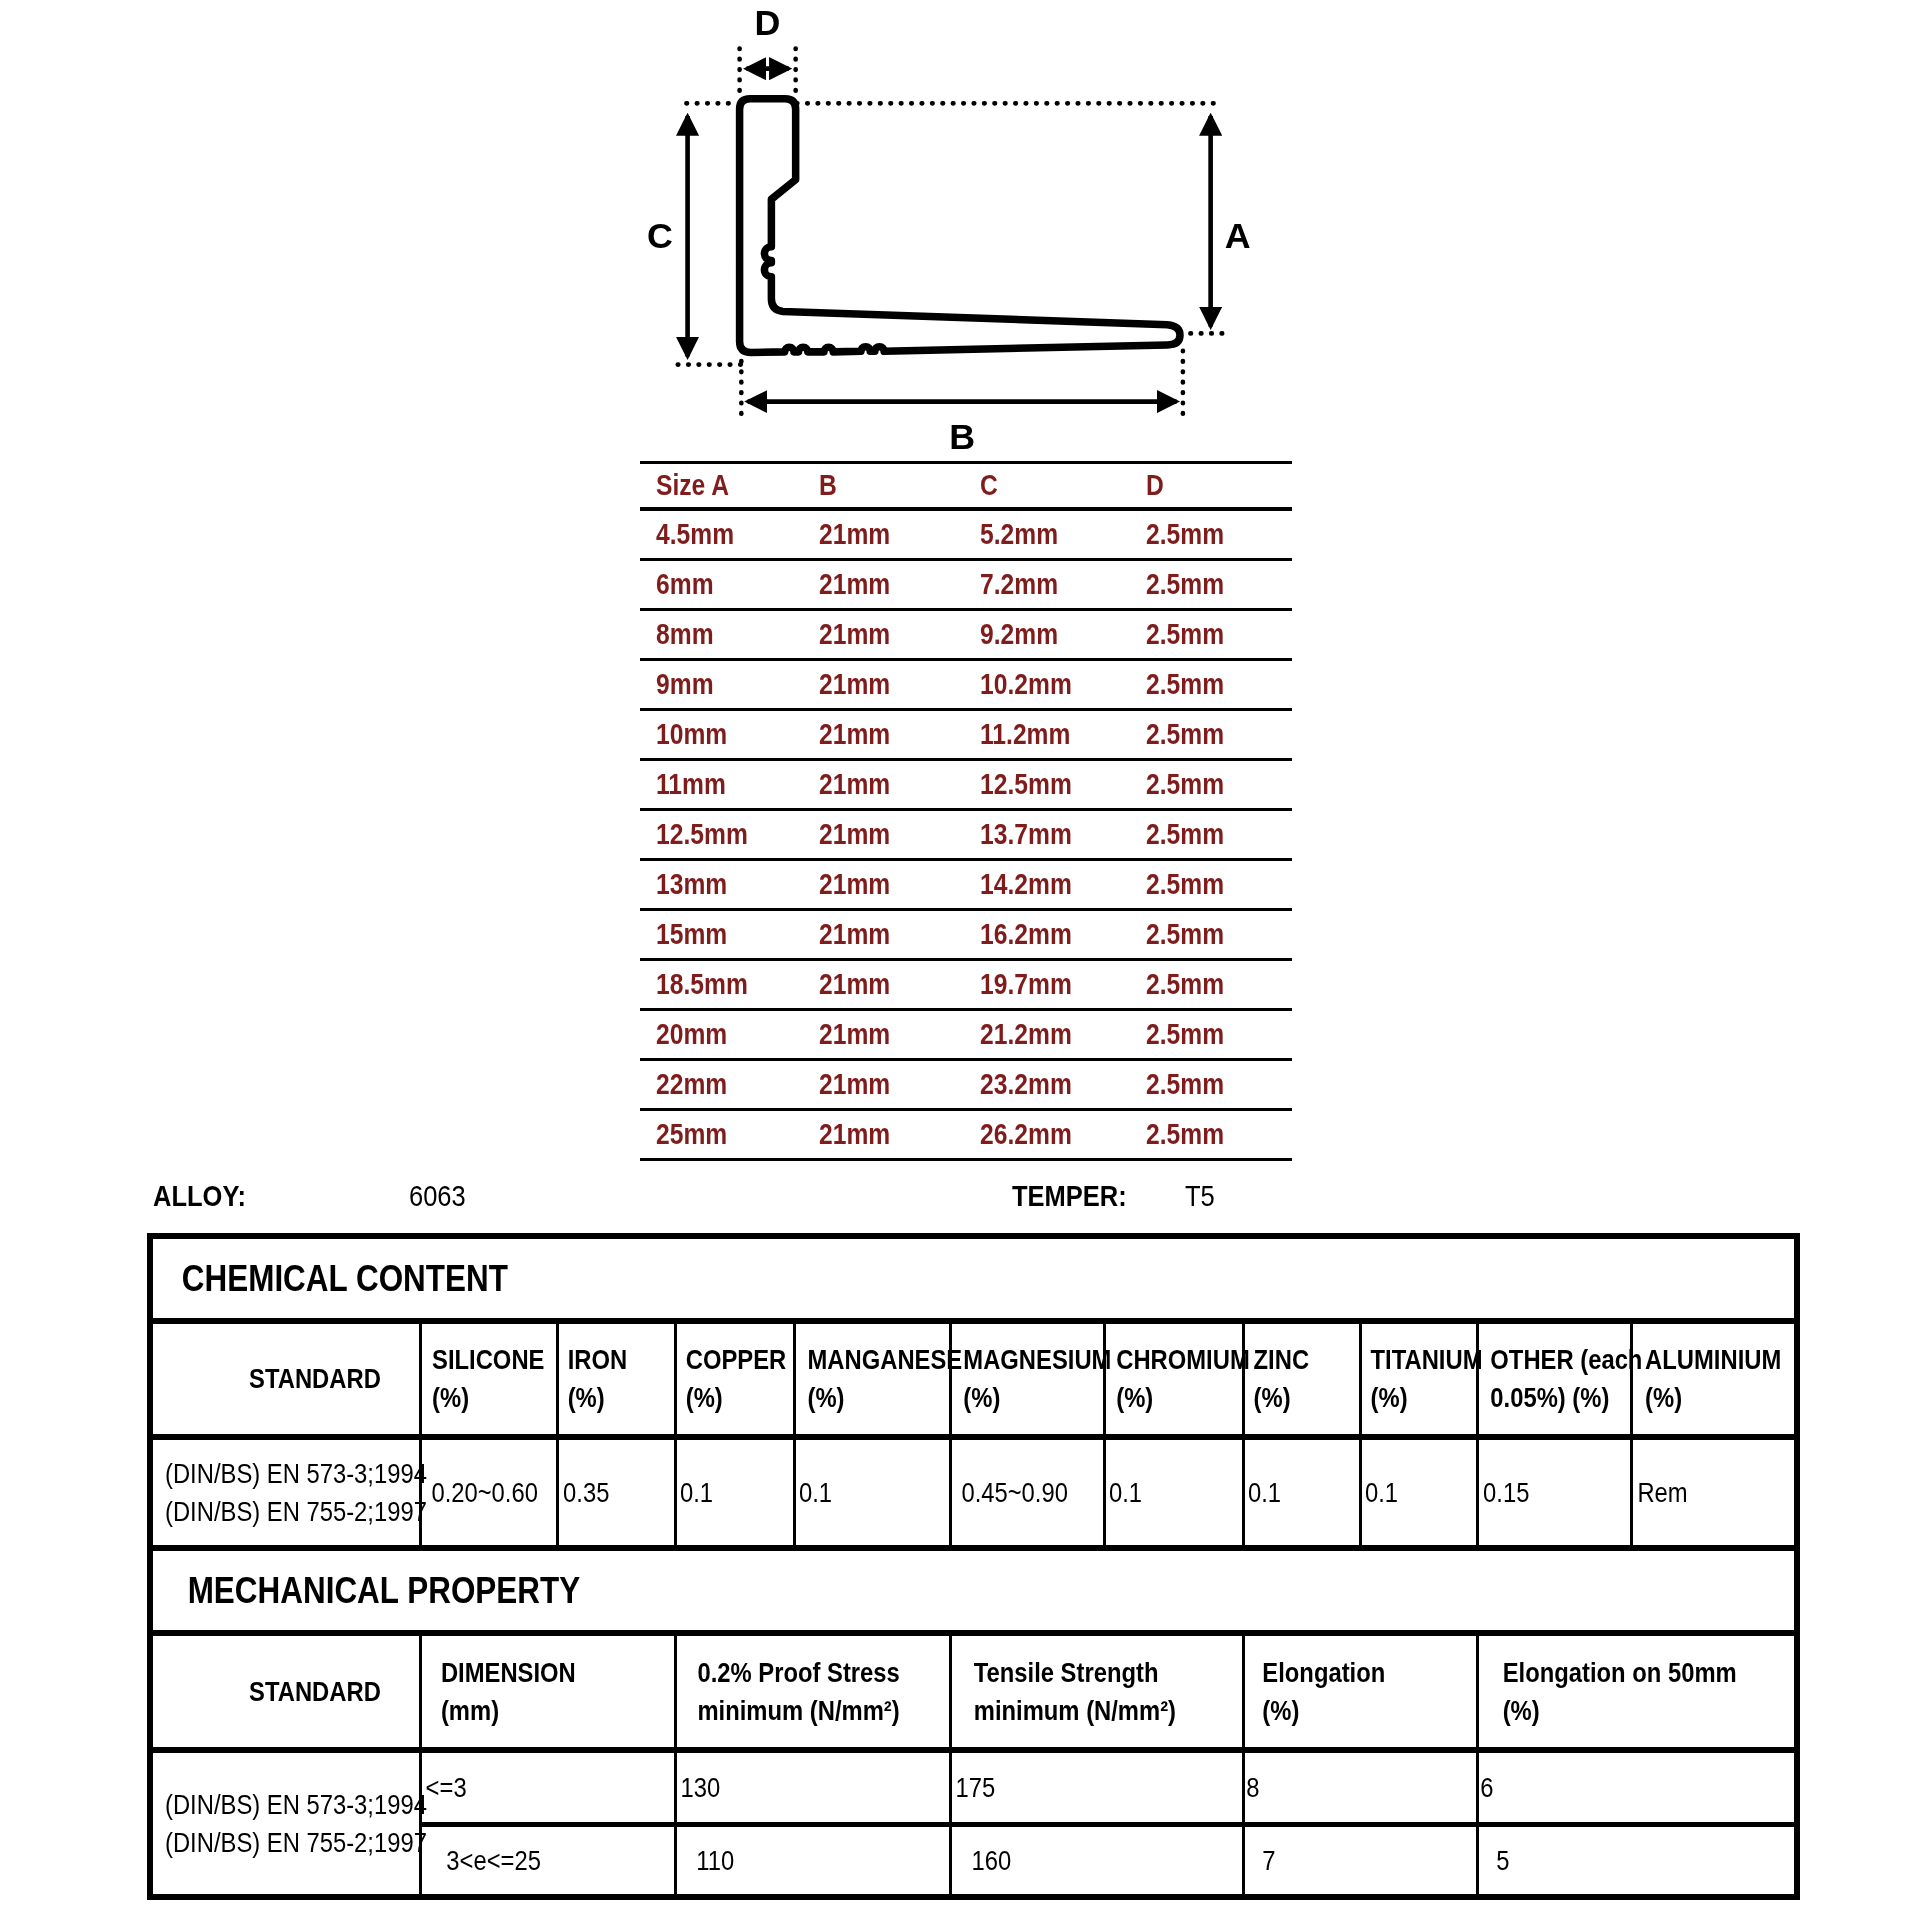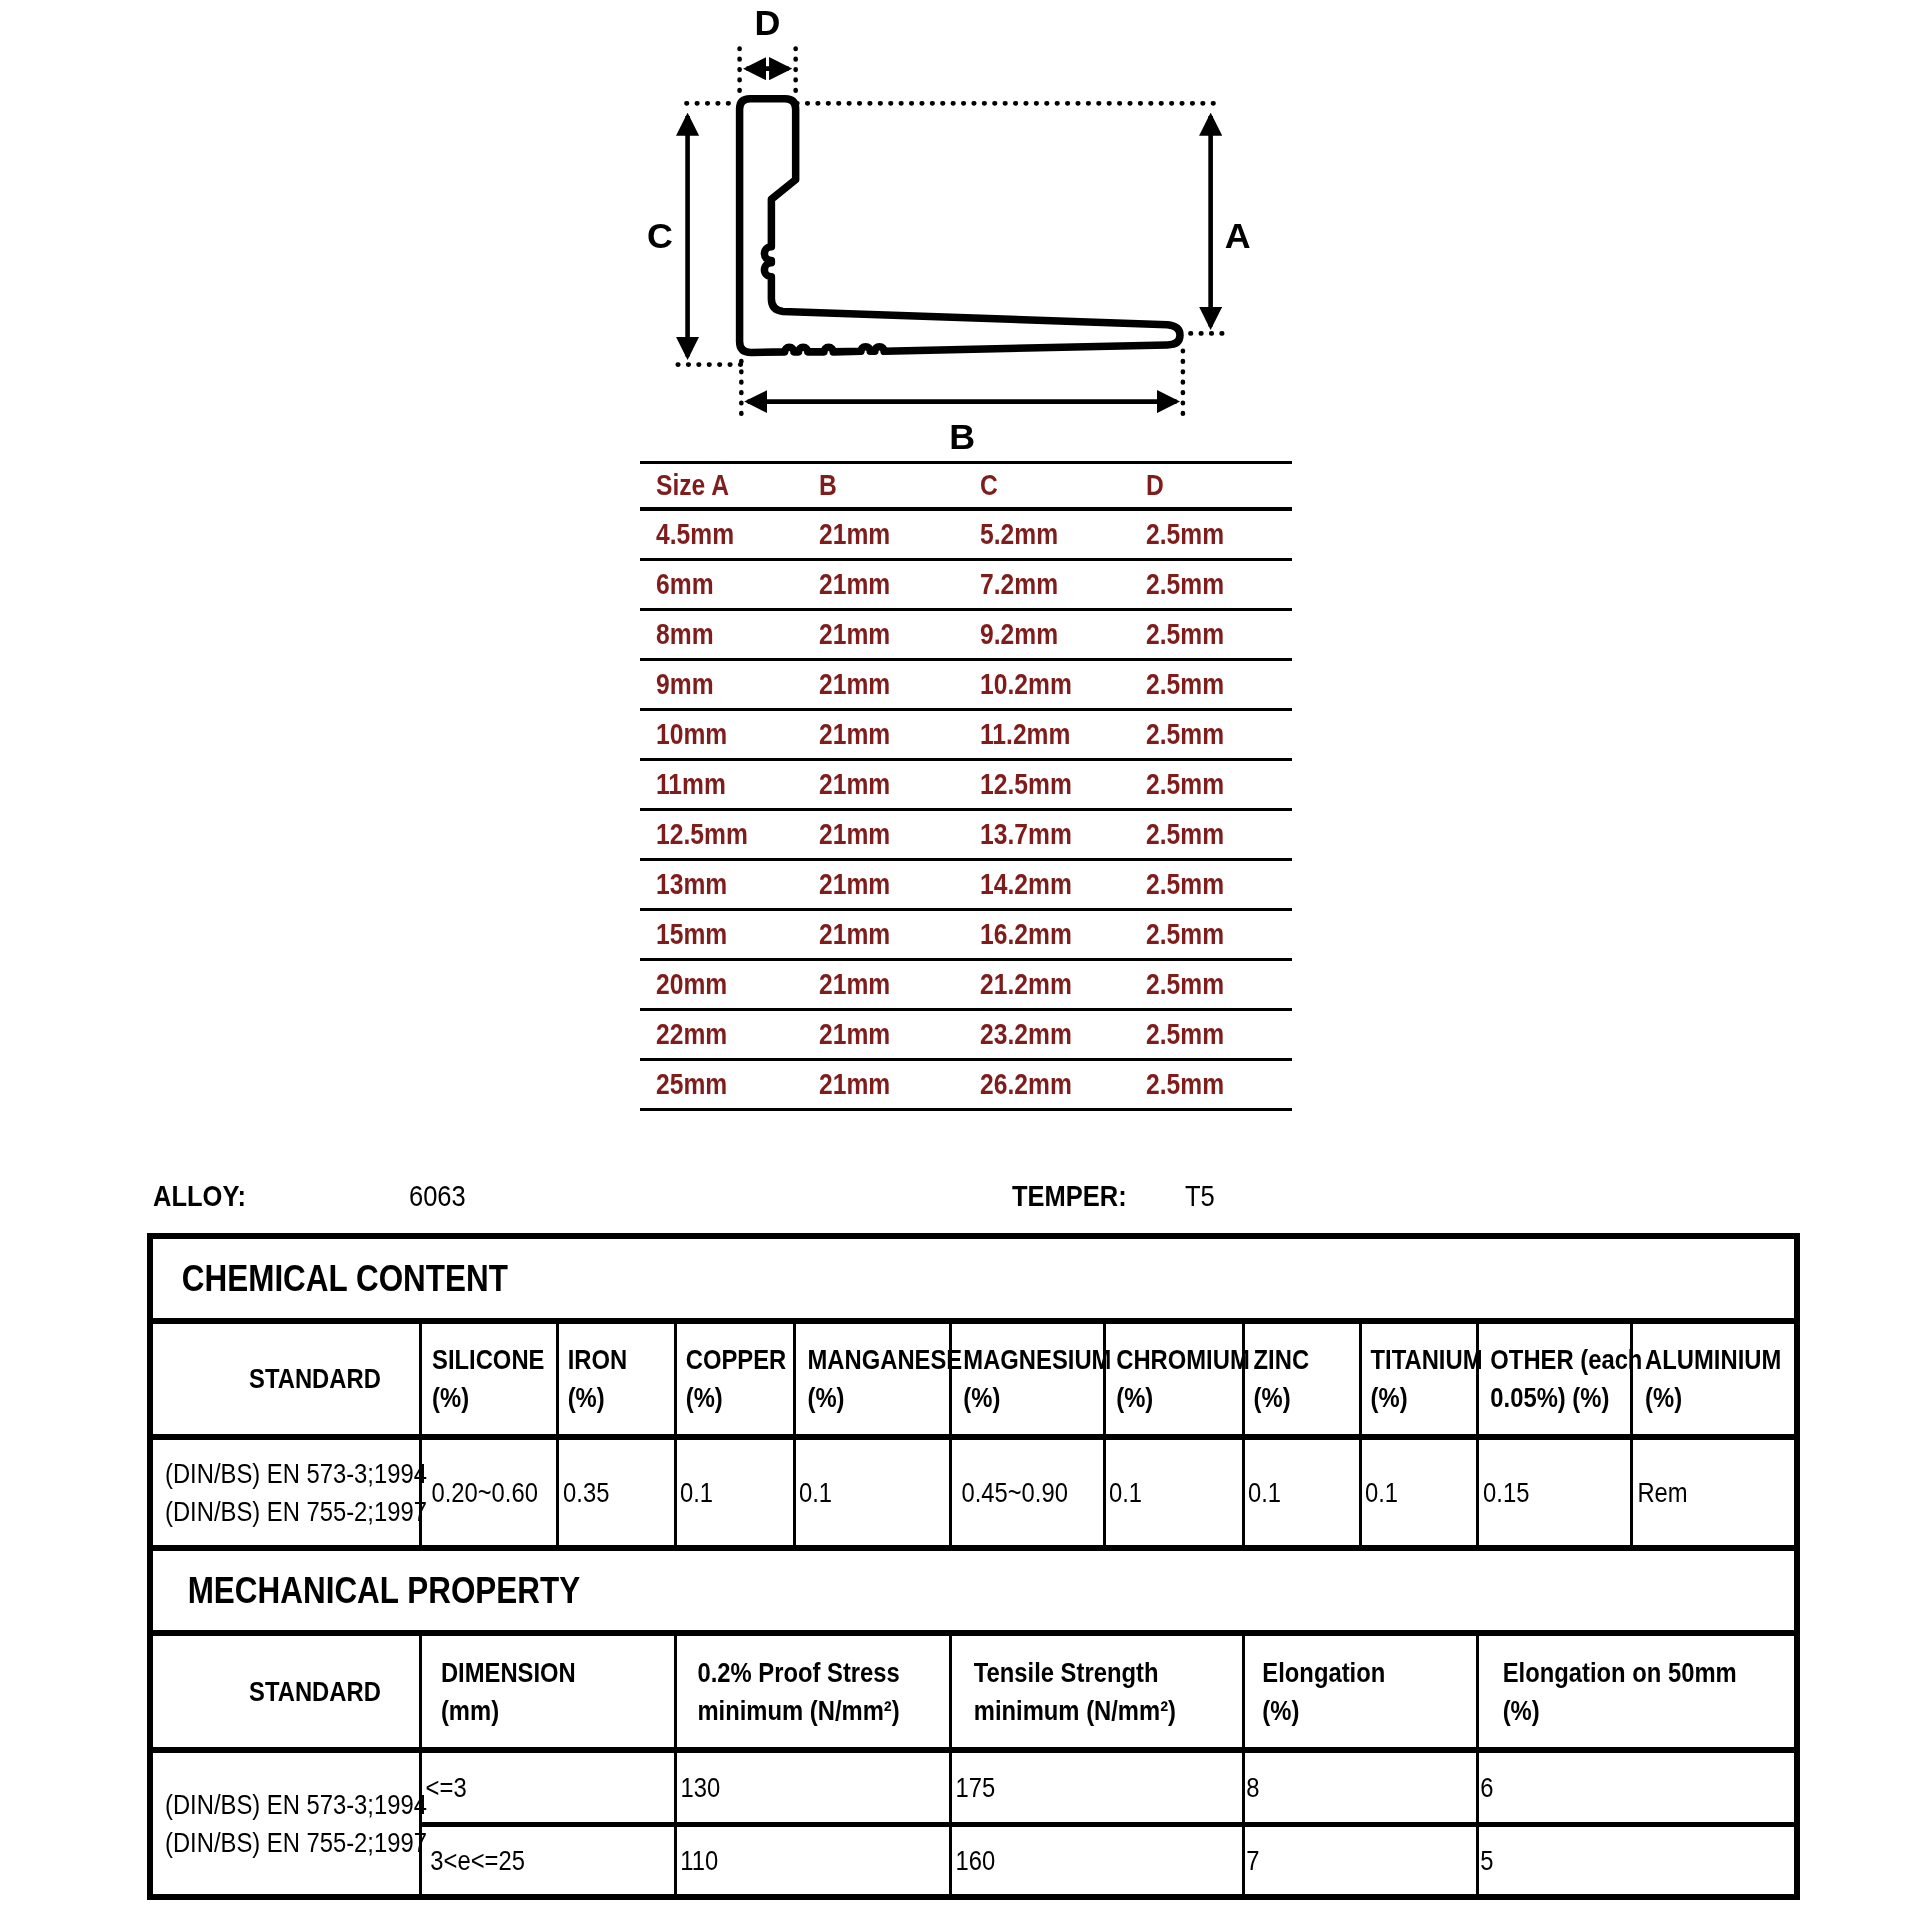--- a/index.html
+++ b/index.html
@@ -36,21 +36,21 @@
   
   #spec-table{left:147px;top:1233px;}
   #spec-table table{width:1646px;border-collapse:collapse;table-layout:fixed;border:6.4px solid #000;}
   #spec-table td{border:3.5px solid #000;padding:0;vertical-align:middle;font-size:28px;color:#000;}
   #spec-table tr.title-row td{height:79px;font-size:37px;font-weight:bold;border-bottom:6.4px solid #000;}
   #spec-table tr.head-row td{font-weight:bold;border-bottom:6.4px solid #000;}
   #spec-table tr.chem-head td{height:110px;}
   #spec-table tr.chem-data td{height:105px;border-bottom:6.4px solid #000;}
   #spec-table tr.mech-head td{height:111px;}
   #spec-table tr.mech-r1 td{height:69px;border-bottom:5.2px solid #000;}
-  #spec-table tr.mech-r2 td{height:67px;}
+  #spec-table tr.mech-r2 td{height:67px;padding-left:16px;}
   #spec-table td.std{text-align:right;padding-left:11.6px;}
   #spec-table .two-line{line-height:1.32;}
   #spec-table .hl{display:block;transform:scaleX(.85);transform-origin:center center;white-space:nowrap;line-height:1.35;}
   #spec-table td.std .hl{transform-origin:left center;}
 </style>
 </head>
 <body>
 
 <div id="diagram" class="abs">
   <svg viewBox="0 0 1180 780">
@@ -179,20 +179,26 @@
           <td><span class="sxl">14.2mm</span></td>
           <td><span class="sxl">2.5mm</span></td>
         </tr>
       <tr>
           <td><span class="sxl">15mm</span></td>
           <td><span class="sxl">21mm</span></td>
           <td><span class="sxl">16.2mm</span></td>
           <td><span class="sxl">2.5mm</span></td>
         </tr>
       <tr>
+          <td><span class="sxl">18.5mm</span></td>
+          <td><span class="sxl">21mm</span></td>
+          <td><span class="sxl">19.7mm</span></td>
+          <td><span class="sxl">2.5mm</span></td>
+        </tr>
+      <tr>
           <td><span class="sxl">20mm</span></td>
           <td><span class="sxl">21mm</span></td>
           <td><span class="sxl">21.2mm</span></td>
           <td><span class="sxl">2.5mm</span></td>
         </tr>
       <tr>
           <td><span class="sxl">22mm</span></td>
           <td><span class="sxl">21mm</span></td>
           <td><span class="sxl">23.2mm</span></td>
           <td><span class="sxl">2.5mm</span></td>

